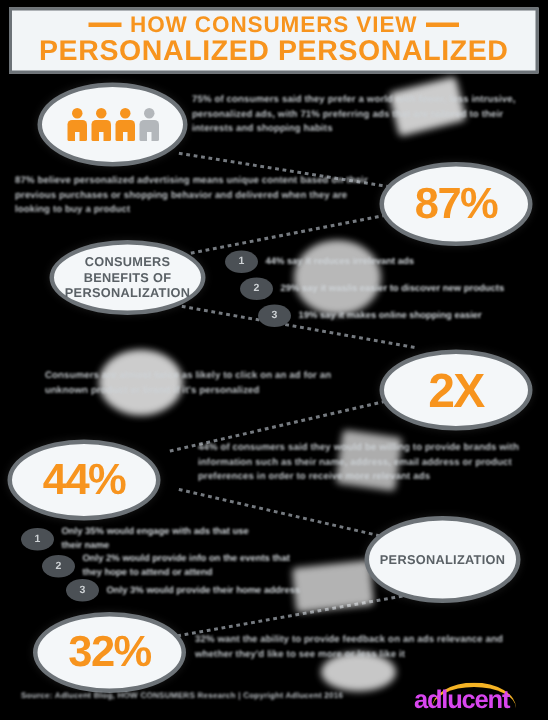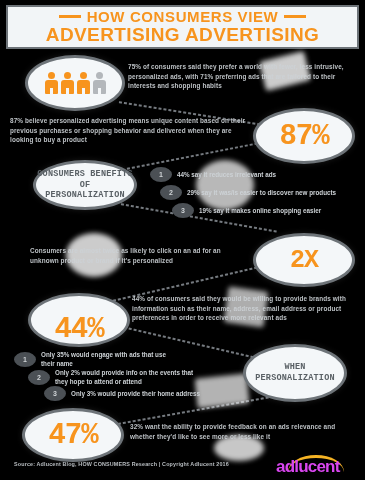--- a/index.html
+++ b/index.html
@@ -28,21 +28,20 @@
     color:#f7941e;line-height:1.1;margin-top:1px;
   }
 
   
   .ellipse{
     position:absolute;border-radius:50%;
     background:#f4f7f9;border:3px solid #6d7378;
     box-sizing:border-box;
     display:flex;align-items:center;justify-content:center;
     box-shadow:0 0 6px rgba(255,255,255,.10);
-    font-family:Liberation Mono, monospace;
   }
   .stat-num{
     color:#f7941e;font-weight:bold;line-height:1;letter-spacing:-1px;
   }
   .label-ellipse-text{
     color:#5a6166;font-weight:bold;font-size:8.5px;line-height:1.25;
     text-align:center;letter-spacing:.2px;
   }
 
   
@@ -112,21 +111,21 @@
 <body>
 
 <div id="stage">
 
   <div class="header-box">
     <div class="hdr-line1">
       <span class="hdr-rule"></span>
       <span>HOW CONSUMERS VIEW</span>
       <span class="hdr-rule"></span>
     </div>
-    <div class="hdr-line2">ADVERTISING ADVERTISING</div>
+    <div class="hdr-line2">PERSONALIZED PERSONALIZED</div>
   </div>
 
   <div class="connector" style="left:118px;top:101px;width:152px;transform:rotate(9deg);"></div>
   <div class="connector" style="left:126px;top:168px;width:150px;transform:rotate(-11deg);"></div>
   <div class="connector" style="left:120px;top:203px;width:160px;transform:rotate(10deg);"></div>
   <div class="connector" style="left:112px;top:300px;width:160px;transform:rotate(-13deg);"></div>
   <div class="connector" style="left:118px;top:325px;width:150px;transform:rotate(13deg);"></div>
   <div class="connector" style="left:112px;top:424px;width:160px;transform:rotate(-10deg);"></div>
 
   <div class="smudge" style="left:262px;top:56px;width:46px;height:30px;transform:rotate(-14deg);"></div>
@@ -177,51 +176,50 @@
   <div class="bullet-row" style="left:160px;top:185px;width:195px;">
     <span class="bullet-dot">2</span>
     <span class="bullet-txt">29% say it was/is easier to discover new products</span>
   </div>
   <div class="bullet-row" style="left:172px;top:203px;width:183px;">
     <span class="bullet-dot">3</span>
     <span class="bullet-txt">19% say it makes online shopping easier</span>
   </div>
 
   <div class="ellipse" style="left:253px;top:233px;width:102px;height:54px;">
-    <span class="stat-num" style="font-size:25px;">2X</span>
+    <span class="stat-num" style="font-size:32px;">2X</span>
   </div>
   <div class="para" style="left:30px;top:246px;width:212px;">Consumers are almost twice as likely to click on an ad for an unknown product or brand if it's personalized</div>
 
-  <div class="ellipse" style="left:28px;top:293px;width:102px;height:54px;align-items:flex-end;">
+  <div class="ellipse" style="left:5px;top:293px;width:102px;height:54px;">
     <span class="stat-num" style="font-size:29px;">44%</span>
   </div>
   <div class="para" style="left:132px;top:294px;width:222px;">44% of consumers said they would be willing to provide brands with information such as their name, address, email address or product preferences in order to receive more relevant ads</div>
 
   <div class="ellipse" style="left:243px;top:344px;width:104px;height:58px;">
     <div class="label-ellipse-text">
-      <div>WHEN</div>
       <div>PERSONALIZATION</div>
     </div>
   </div>
 
   <div class="bullet-row" style="left:14px;top:350px;width:160px;">
     <span class="bullet-dot">1</span>
     <span class="bullet-txt">Only 35% would engage with ads that use their name</span>
   </div>
   <div class="bullet-row" style="left:28px;top:368px;width:168px;">
     <span class="bullet-dot">2</span>
     <span class="bullet-txt">Only 2% would provide info on the events that they hope to attend or attend</span>
   </div>
   <div class="bullet-row" style="left:44px;top:386px;width:176px;">
     <span class="bullet-dot">3</span>
     <span class="bullet-txt">Only 3% would provide their home address</span>
   </div>
 
   <div class="ellipse" style="left:22px;top:408px;width:102px;height:54px;">
-    <span class="stat-num" style="font-size:29px;">47%</span>
+    <span class="stat-num" style="font-size:29px;">32%</span>
   </div>
   <div class="para" style="left:130px;top:422px;width:214px;">32% want the ability to provide feedback on an ads relevance and whether they'd like to see more or less like it</div>
 
   <div class="footer-src">Source: Adlucent Blog, HOW CONSUMERS Research | Copyright Adlucent 2016</div>
   <div class="logo">
     <div class="logo-arc"></div>
     <div class="logo-text">adlucent</div>
   </div>
 
 </div>

